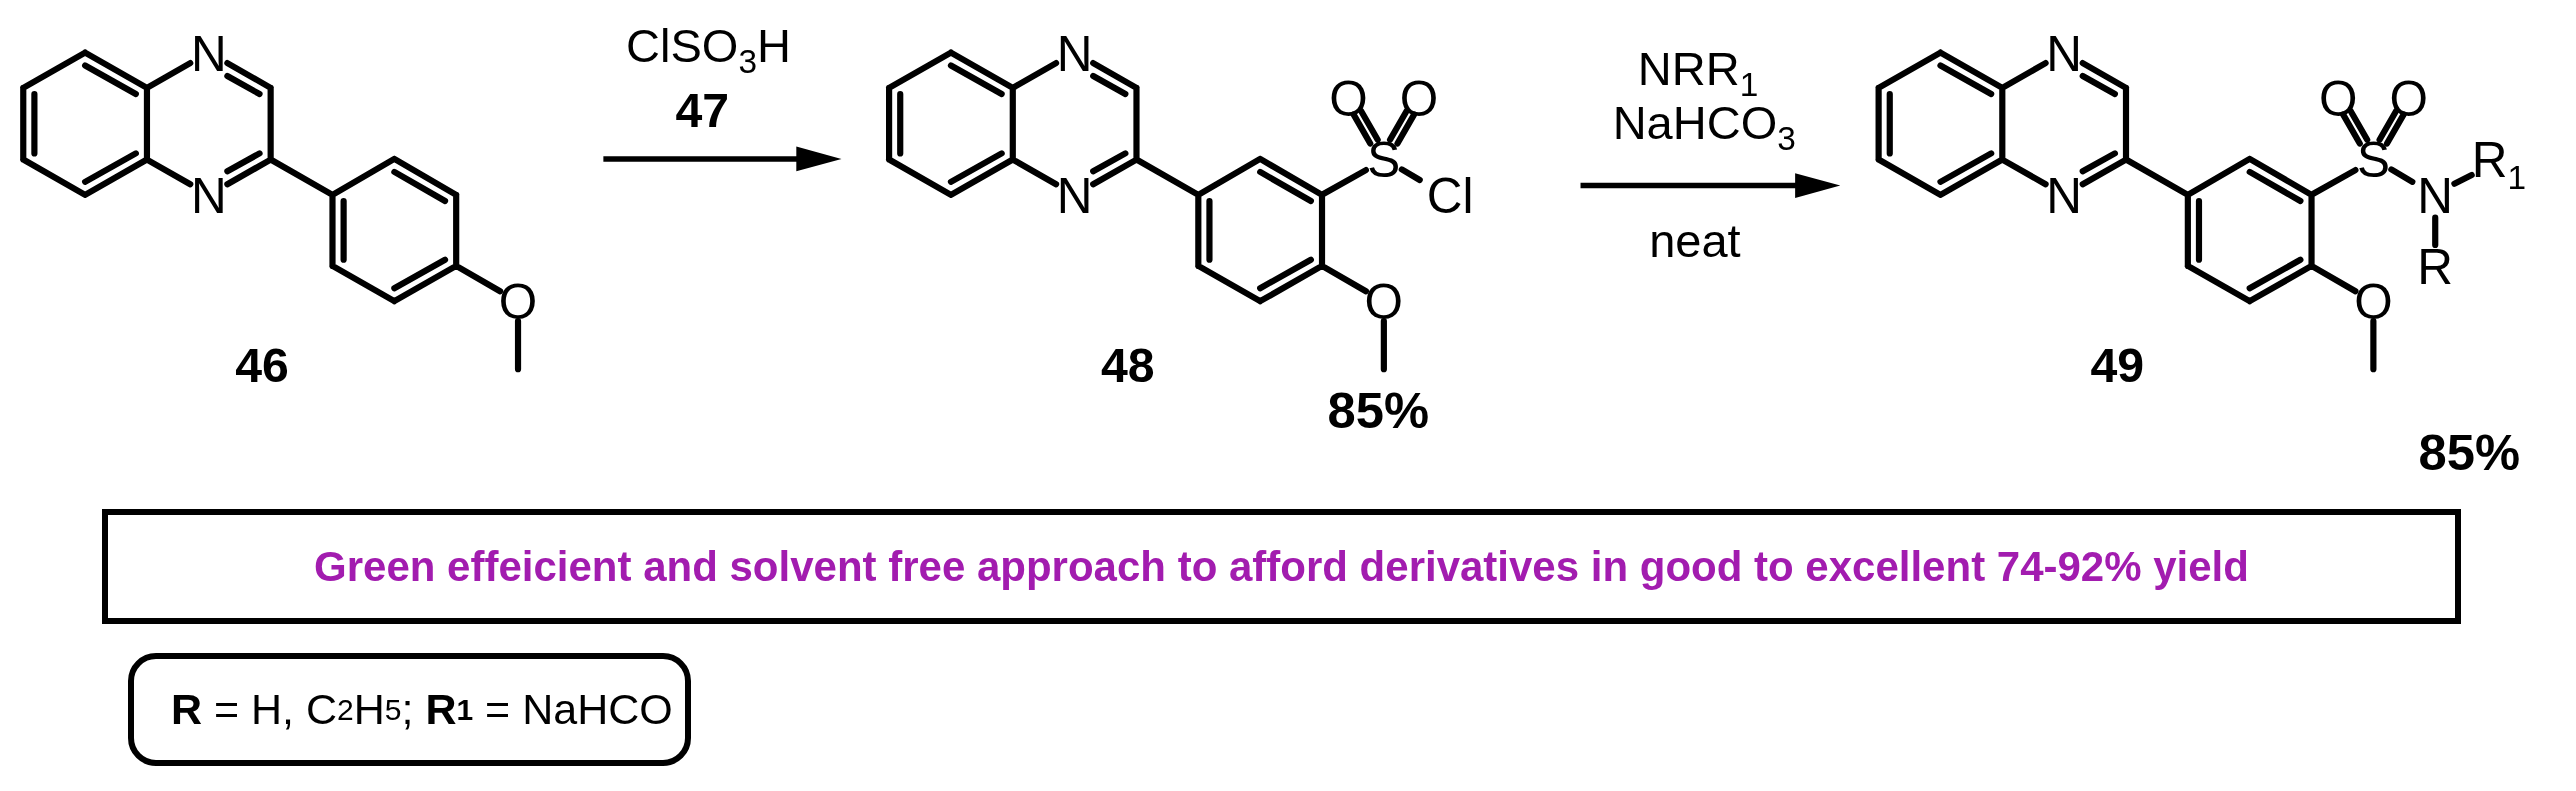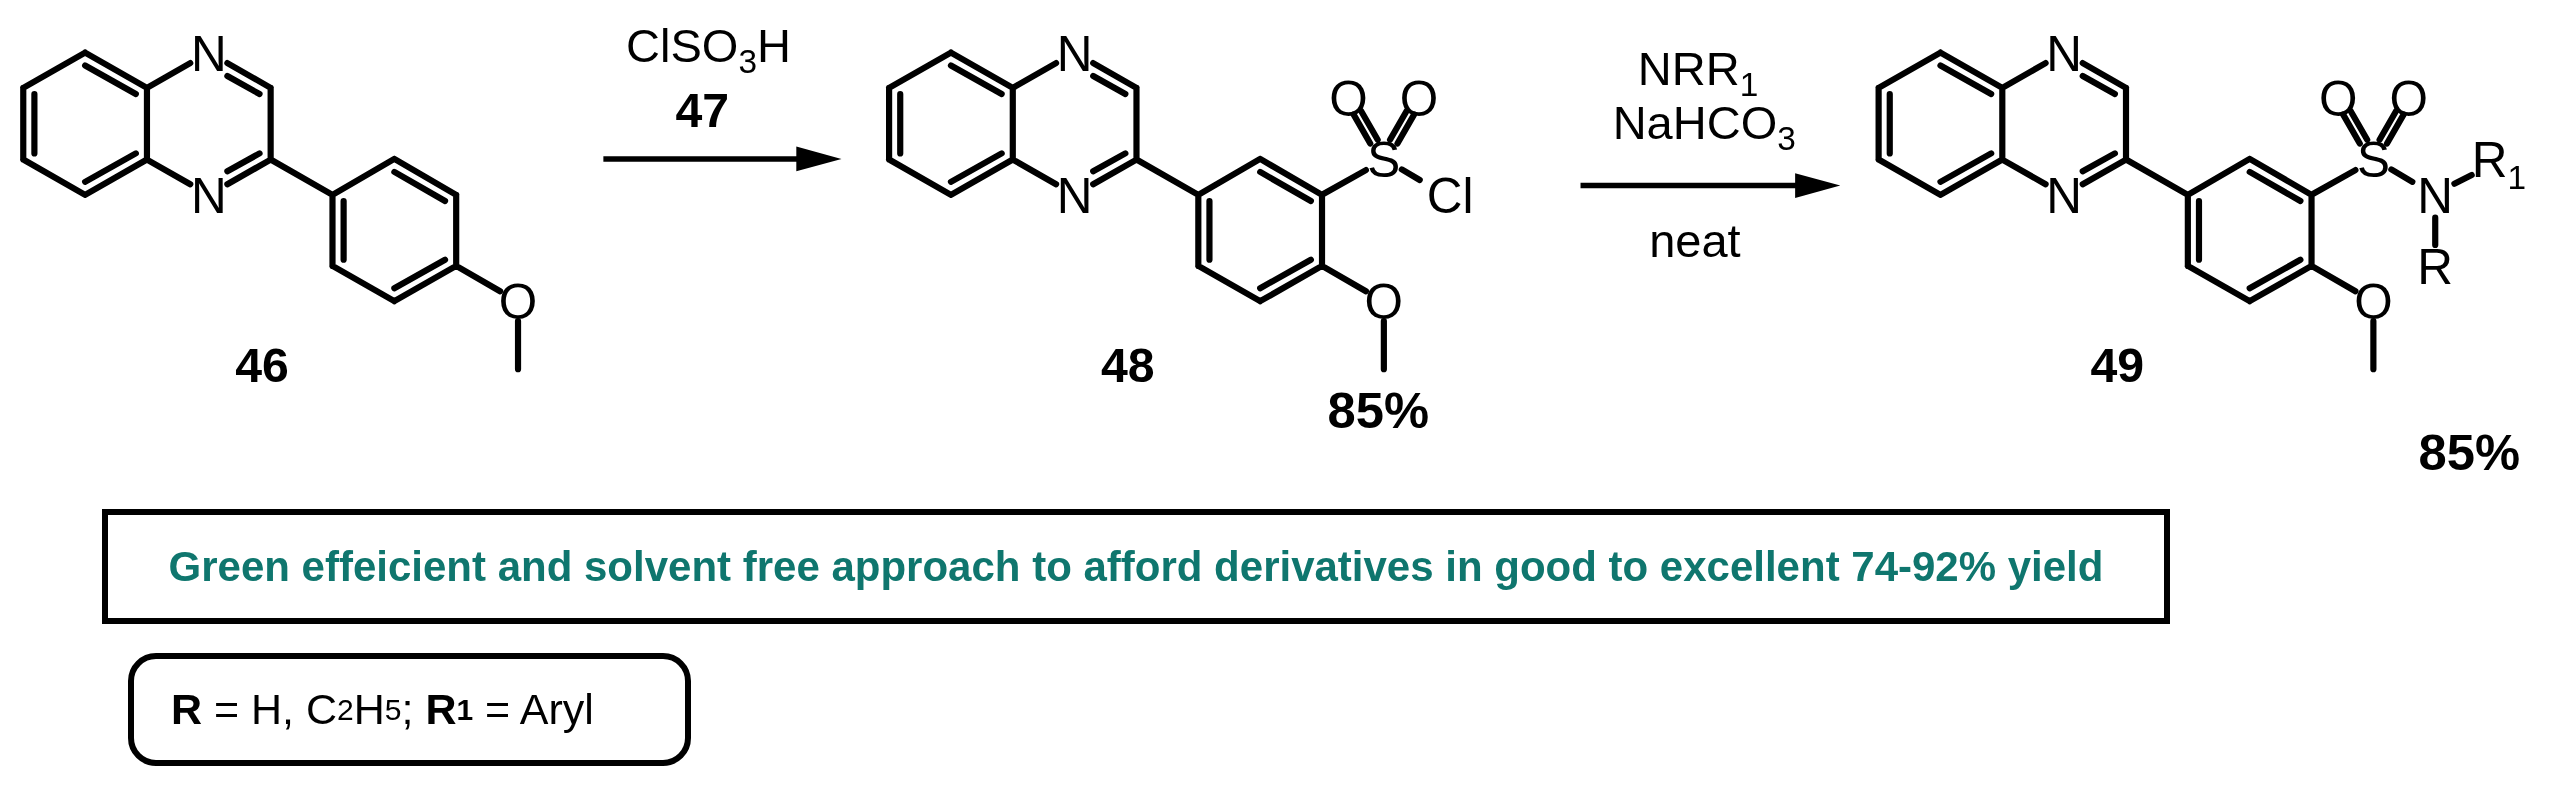--- a/index.html
+++ b/index.html
@@ -7,24 +7,24 @@
   svg text{font-family:"Liberation Sans",sans-serif;fill:#000;}
   .bond{stroke:#000;stroke-width:10;fill:none;stroke-linecap:round;stroke-linejoin:round;}
   .arrow-line{stroke:#000;stroke-width:9;}
   .arrow-head{fill:#000;stroke:none;}
   .atom{font-size:80px;font-weight:400;}
   .reagent{font-size:76px;font-weight:400;}
   .subs{font-size:54px;}
   .cpdnum{font-size:78px;font-weight:bold;}
   .yield{font-size:82px;font-weight:bold;}
   .info-box{
-    position:absolute;left:102px;top:509px;width:2068px;height:115px;
+    position:absolute;left:102px;top:509px;width:2359px;height:115px;
     border:6.2px solid #000;box-sizing:border-box;background:#fff;
     display:flex;align-items:center;justify-content:center;
-    font-size:42px;font-weight:bold;color:#0f766e;white-space:pre;
+    font-size:42px;font-weight:bold;color:#a21caf;white-space:pre;
   }
   .legend-box{
     position:absolute;left:128px;top:653px;width:563px;height:113px;
     border:6.2px solid #000;border-radius:28px;box-sizing:border-box;background:#fff;
     display:flex;align-items:center;padding-left:37px;
     font-size:43px;color:#000;white-space:pre;
   }
   .legend-box sub{font-size:30px;line-height:0;}
   .b{font-weight:bold;}
 </style>
@@ -127,18 +127,18 @@
   </g>
 </svg>
 
 
 <div class="info-box">
   <span>Green effeicient and solvent free approach to afford derivatives in good to excellent 74-92% yield</span>
 </div>
 
 
 <div class="legend-box">
-  <span class="b">R</span><span> = H, C</span><sub>2</sub><span>H</span><sub>5</sub><span>; </span><span class="b">R</span><sub class="b">1</sub><span> = Aryl</span>
+  <span class="b">R</span><span> = H, C</span><sub>2</sub><span>H</span><sub>5</sub><span>; </span><span class="b">R</span><sub class="b">1</sub><span> = NaHCO</span>
 </div>
 
 
 
 
 
 </body></html>

